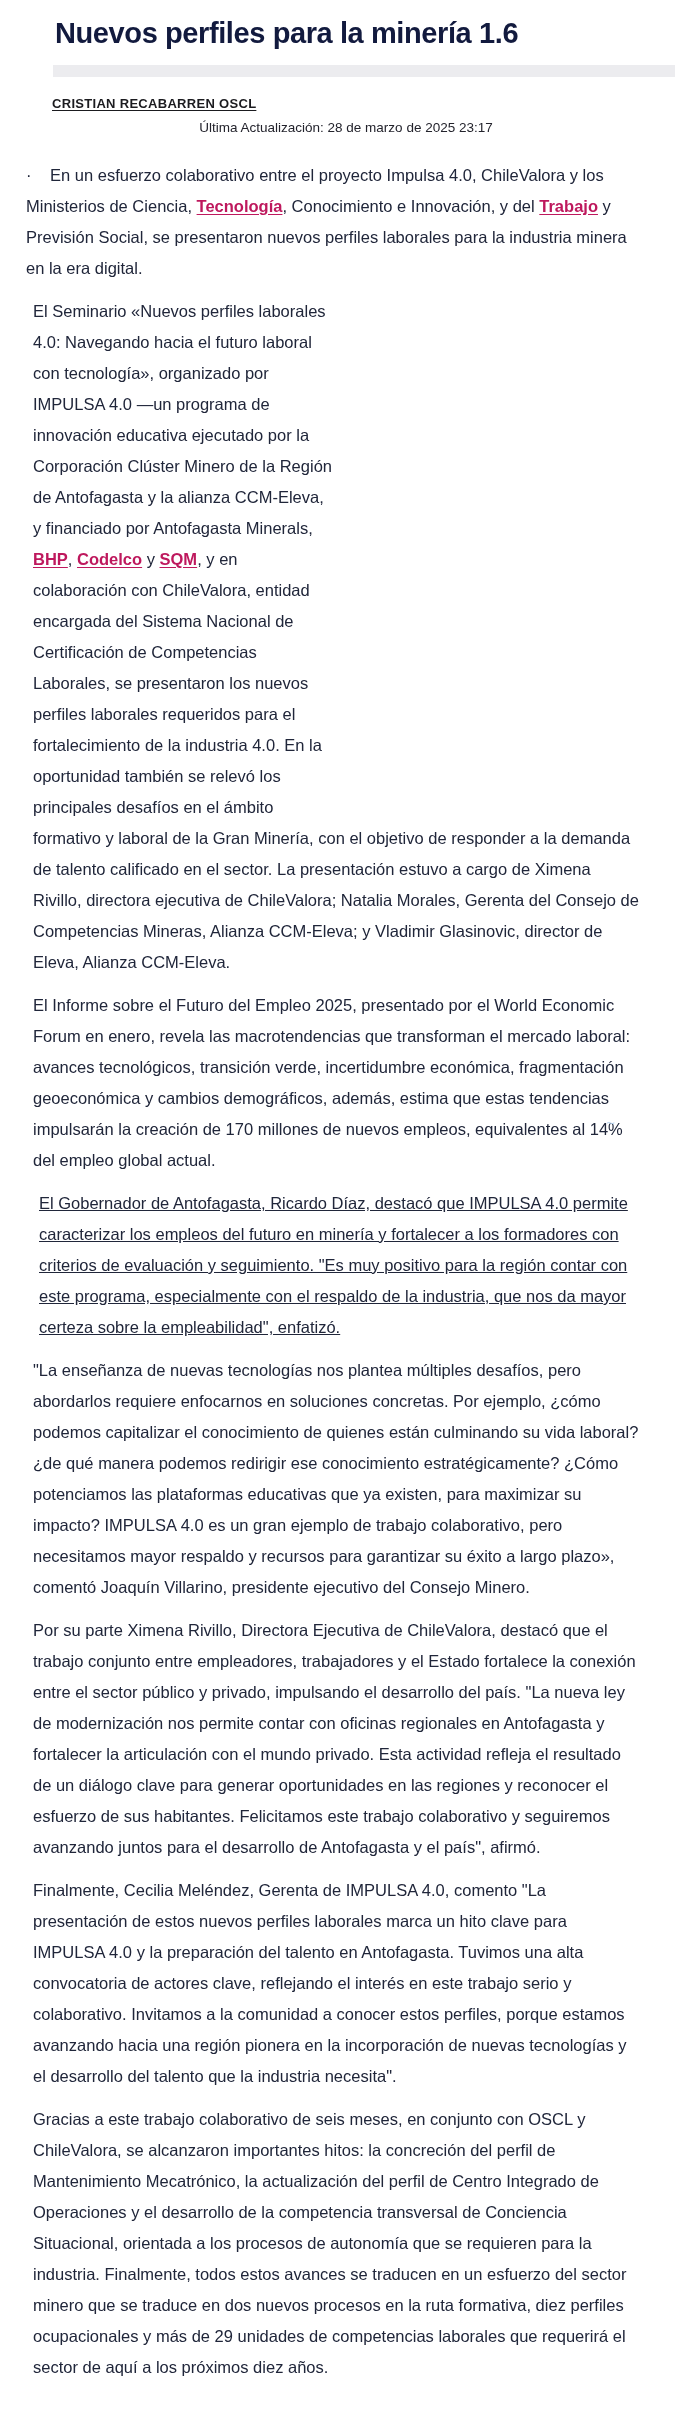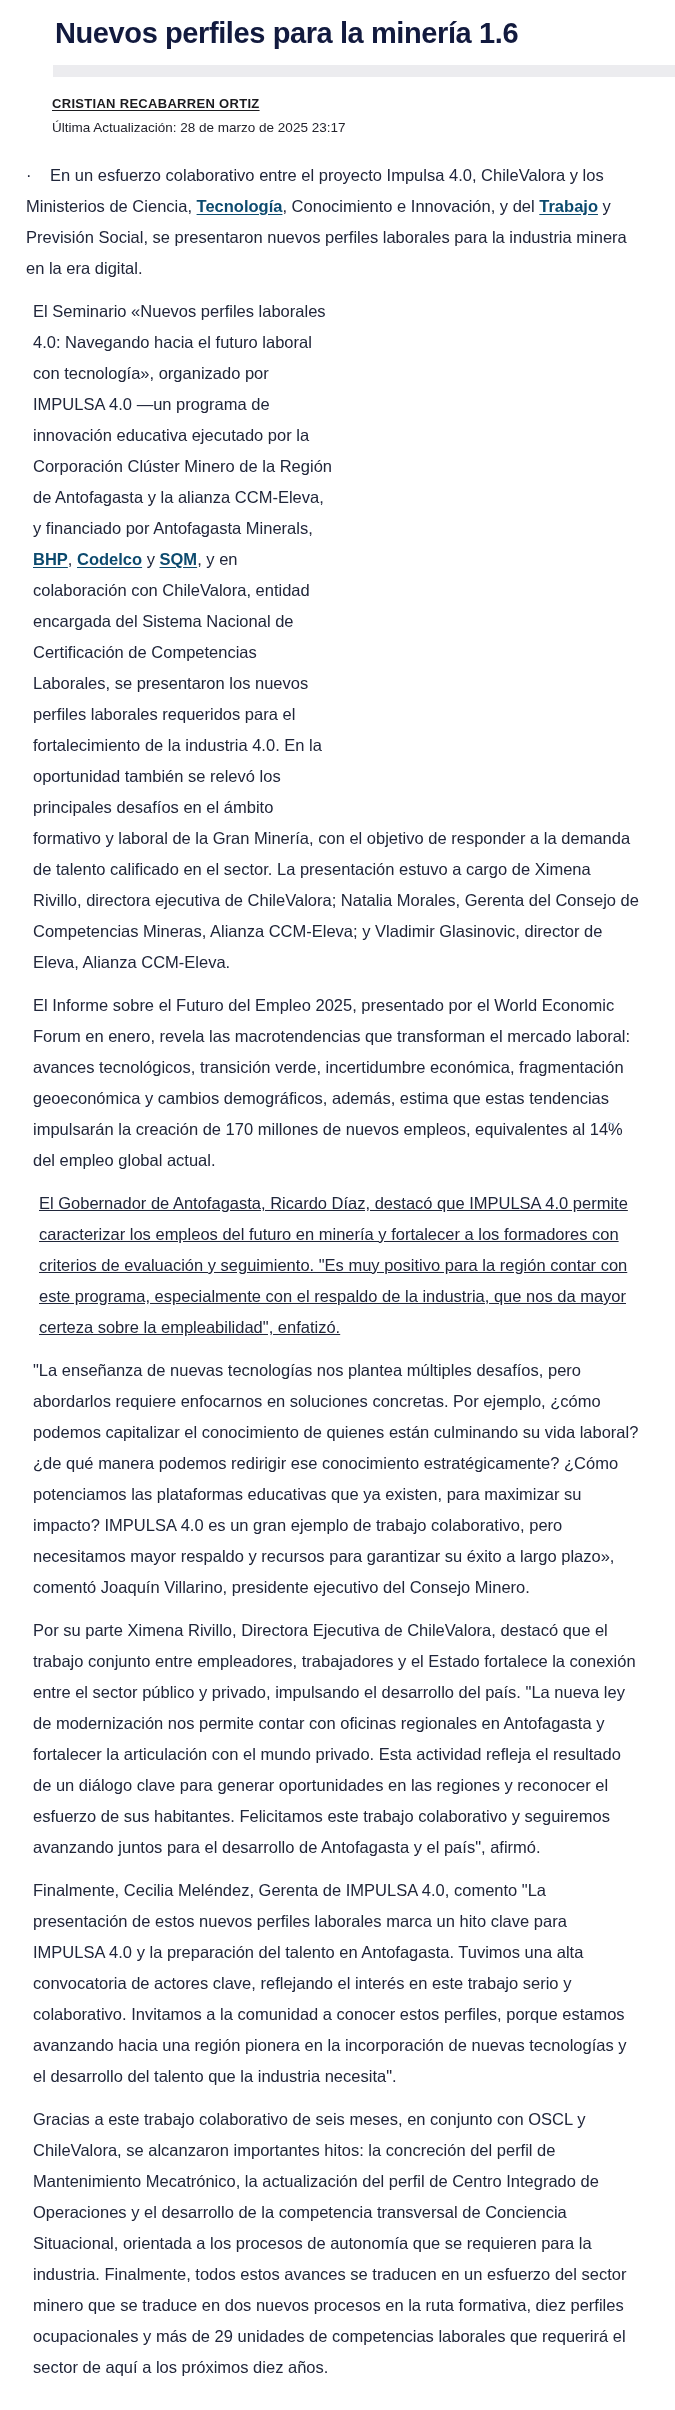--- a/index.html
+++ b/index.html
@@ -23,48 +23,48 @@
   }
   .byline-row { margin-left:19px; }
   .author {
     display:inline-block;
     font-size:13px; font-weight:700; letter-spacing:0.3px;
     color:#1b1b1f; text-decoration:underline; text-underline-offset:2px;
     cursor:pointer;
   }
   .updated {
     margin-left:19px; margin-top:8px;
-    font-size:13.5px; color:#23232c;
+    font-size:13.5px; color:#23232c;text-align:center;
   }
 
   .body-text { margin-top:25px; font-size:16.5px; line-height:31px; }
   .body-text p { margin-bottom:12px; color:#20263a; }
   .body-text p.lead { margin-left:-7px; }
   .body-text p.indented { padding-left:6px;text-decoration:underline; }
   .lead-bullet { display:inline-block; width:24px; color:#20263a; }
   .float-spacer { float:right; width:307px; height:505px; }
   a.inline-link {
-    color:#0c4a6e; font-weight:700;
+    color:#be185d; font-weight:700;
     text-decoration:underline; text-underline-offset:2px;
     cursor:pointer;
   }
   .page-mark {
     position:absolute; top:1118px; right:62px;
     color:#b7d3ee; font-size:15px; line-height:10px;
     letter-spacing:-2px; user-select:none;
   }
 </style>
 </head>
 <body>
 
 <div class="article">
   <h1 class="title">Nuevos perfiles para la minería 1.6</h1>
   <div class="divider"></div>
   <div class="byline-row">
-    <span class="author">CRISTIAN RECABARREN ORTIZ</span>
+    <span class="author">CRISTIAN RECABARREN OSCL</span>
   </div>
   <div class="updated">Última Actualización: 28 de marzo de 2025 23:17</div>
   <div class="body-text" id="article-body">
       <p class="lead"><span class="lead-bullet">·</span><span>En un esfuerzo colaborativo entre el proyecto Impulsa 4.0, ChileValora y los Ministerios de Ciencia, </span><a class="inline-link">Tecnología</a><span>, Conocimiento e Innovación, y del </span><a class="inline-link">Trabajo</a><span> y Previsión Social, se presentaron nuevos perfiles laborales para la industria minera en la era digital.</span></p>
       <p><span class="float-spacer"></span><span>El Seminario «Nuevos perfiles laborales 4.0: Navegando hacia el futuro laboral con tecnología», organizado por IMPULSA 4.0 —un programa de innovación educativa ejecutado por la Corporación Clúster Minero de la Región de Antofagasta y la alianza CCM-Eleva, y financiado por Antofagasta Minerals, </span><a class="inline-link">BHP</a><span>, </span><a class="inline-link">Codelco</a><span> y </span><a class="inline-link">SQM</a><span>, y en colaboración con ChileValora, entidad encargada del Sistema Nacional de Certificación de Competencias Laborales, se presentaron los nuevos perfiles laborales requeridos para el fortalecimiento de la industria 4.0. En la oportunidad también se relevó los principales desafíos en el ámbito formativo y laboral de la Gran Minería, con el objetivo de responder a la demanda de talento calificado en el sector. La presentación estuvo a cargo de Ximena Rivillo, directora ejecutiva de ChileValora; Natalia Morales, Gerenta del Consejo de Competencias Mineras, Alianza CCM-Eleva; y Vladimir Glasinovic, director de Eleva, Alianza CCM-Eleva.</span></p>
       <p><span>El Informe sobre el Futuro del Empleo 2025, presentado por el World Economic Forum en enero, revela las macrotendencias que transforman el mercado laboral: avances tecnológicos, transición verde, incertidumbre económica, fragmentación geoeconómica y cambios demográficos, además, estima que estas tendencias impulsarán la creación de 170 millones de nuevos empleos, equivalentes al 14% del empleo global actual.</span></p>
       <p class="indented"><span>El Gobernador de Antofagasta, Ricardo Díaz, destacó que IMPULSA 4.0 permite caracterizar los empleos del futuro en minería y fortalecer a los formadores con criterios de evaluación y seguimiento. "Es muy positivo para la región contar con este programa, especialmente con el respaldo de la industria, que nos da mayor certeza sobre la empleabilidad", enfatizó.</span></p>
       <p><span>"La enseñanza de nuevas tecnologías nos plantea múltiples desafíos, pero abordarlos requiere enfocarnos en soluciones concretas. Por ejemplo, ¿cómo podemos capitalizar el conocimiento de quienes están culminando su vida laboral? ¿de qué manera podemos redirigir ese conocimiento estratégicamente?  ¿Cómo potenciamos las plataformas educativas que ya existen, para maximizar su impacto? IMPULSA 4.0 es un gran ejemplo de trabajo colaborativo, pero necesitamos mayor respaldo y recursos para garantizar su éxito a largo plazo», comentó Joaquín Villarino, presidente ejecutivo del Consejo Minero.</span></p>
       <p><span>Por su parte Ximena Rivillo, Directora Ejecutiva de ChileValora, destacó que el trabajo conjunto entre empleadores, trabajadores y el Estado fortalece la conexión entre el sector público y privado, impulsando el desarrollo del país. "La nueva ley de modernización nos permite contar con oficinas regionales en Antofagasta y fortalecer la articulación con el mundo privado. Esta actividad refleja el resultado de un diálogo clave para generar oportunidades en las regiones y reconocer el esfuerzo de sus habitantes. Felicitamos este trabajo colaborativo y seguiremos avanzando juntos para el desarrollo de Antofagasta y el país", afirmó.</span></p>
       <p><span>Finalmente, Cecilia Meléndez, Gerenta de IMPULSA 4.0, comento "La presentación de estos nuevos perfiles laborales marca un hito clave para IMPULSA 4.0 y la preparación del talento en Antofagasta. Tuvimos una alta convocatoria de actores clave, reflejando el interés en este trabajo serio y colaborativo. Invitamos a la comunidad a conocer estos perfiles, porque estamos avanzando hacia una región pionera en la incorporación de nuevas tecnologías y el desarrollo del talento que la industria necesita".</span></p>

